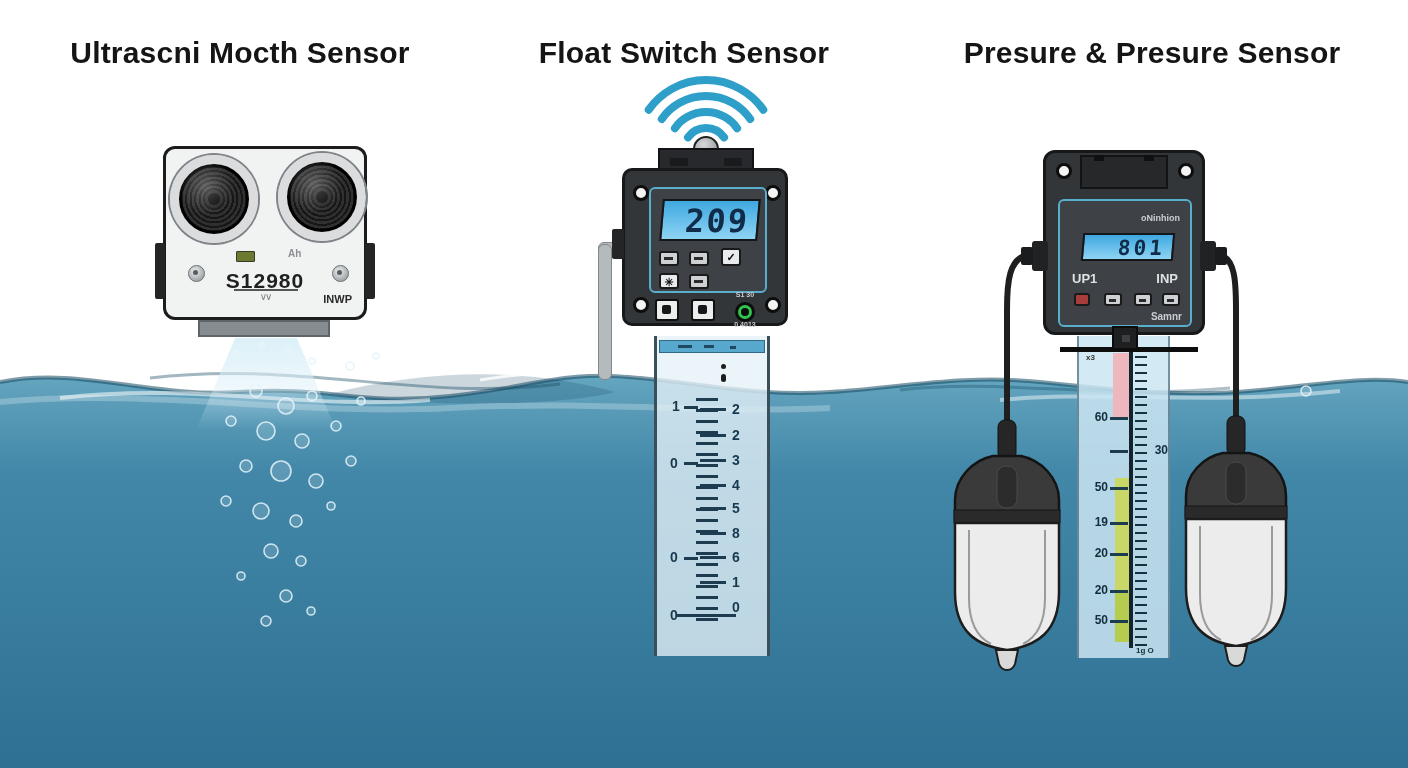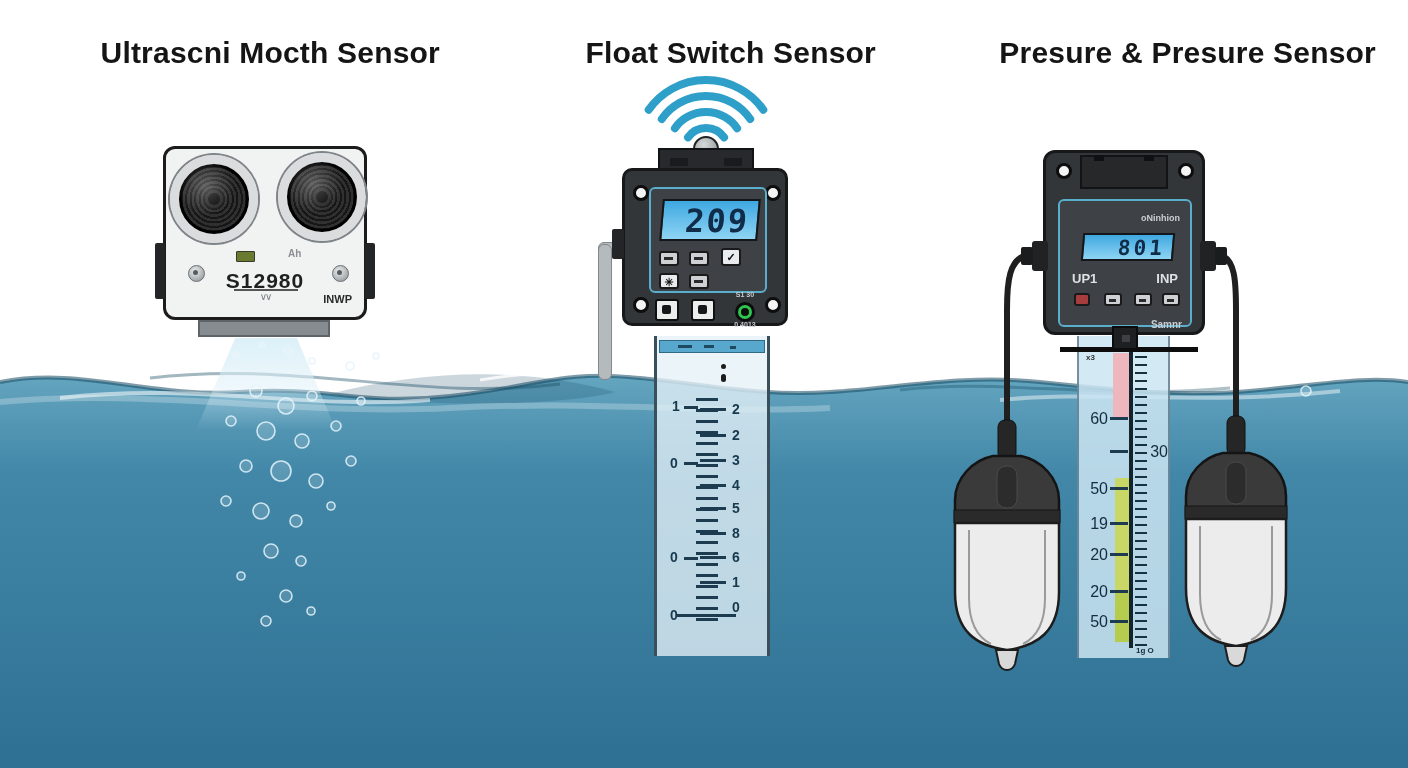--- a/index.html
+++ b/index.html
@@ -53,22 +53,22 @@
   .tube{position:absolute;left:654px;top:336px;width:116px;height:320px;
         background:rgba(228,241,247,0.78);border-left:3px solid #394f5c;border-right:3px solid #394f5c;
         box-sizing:border-box;z-index:2;}
   .gauge{position:absolute;left:1077px;top:336px;width:93px;height:322px;
         background:rgba(203,229,242,0.85);border-left:2px solid rgba(40,70,90,0.55);
         border-right:2px solid rgba(40,70,90,0.55);box-sizing:border-box;z-index:2;}
   .tickcol{position:absolute;background:repeating-linear-gradient(to bottom,#1e3c50 0 3px,transparent 3px 11px);}
   .tickcol2{position:absolute;background:repeating-linear-gradient(to bottom,#16323f 0 2px,transparent 2px 8px);}
   .dash{position:absolute;height:3px;background:#1e3c50;}
   .snum{position:absolute;font-weight:700;font-size:14px;color:#17394e;z-index:3;}
-  .gnum{position:absolute;width:28px;text-align:right;font-weight:400;font-size:16px;color:#122c3c;z-index:3;}
-  .z3{z-index:3;} .z5{z-index:5;} .z6{z-index:6;text-align:right;}
+  .gnum{position:absolute;width:28px;text-align:right;font-weight:700;font-size:12px;color:#122c3c;z-index:3;}
+  .z3{z-index:3;} .z5{z-index:5;} .z6{z-index:6;}
 </style>
 </head>
 <body>
 
 <div class="scene">
 
   <svg class="abs" style="left:0;top:0;z-index:1;" width="1408" height="768" viewBox="0 0 1408 768">
     <defs>
       <linearGradient id="wg" x1="0" y1="0" x2="0" y2="1">
         <stop offset="0" stop-color="#64a5bf"></stop>
@@ -259,21 +259,21 @@
     <div class="abs" style="right:-25px;top:94px;width:12px;height:18px;background:#1a1c1e;border-radius:2px;"></div>
     <div class="panel" style="left:12px;top:46px;width:134px;height:128px;">
       <div class="tinytxt" style="right:10px;top:12px;font-size:9px;">oNinhion</div>
       <div class="lcd" style="left:22px;top:32px;width:92px;height:28px;font-size:21px;line-height:26px;padding-right:7px;letter-spacing:3px;">801</div>
       <div class="abs" style="left:12px;top:70px;font-size:13px;font-weight:700;color:#dde1e4;">UP1</div>
       <div class="abs" style="right:12px;top:70px;font-size:13px;font-weight:700;color:#dde1e4;">INP</div>
       <div class="pbtn noline" style="left:14px;top:92px;width:16px;height:13px;background:#a63c3c;"></div>
       <div class="pbtn" style="left:44px;top:92px;width:18px;height:13px;"></div>
       <div class="pbtn" style="left:74px;top:92px;width:18px;height:13px;"></div>
       <div class="pbtn" style="left:102px;top:92px;width:18px;height:13px;"></div>
-      <div class="tinytxt" style="right:8px;top:110px;font-size:10px;margin-top:8px;">Samnr</div>
+      <div class="tinytxt" style="right:8px;top:110px;font-size:10px;">Samnr</div>
     </div>
   </div>
   <div class="abs z5" style="left:1112px;top:326px;width:26px;height:24px;background:#1d1f21;border:2px solid #0c0c0c;box-sizing:border-box;">
     <div class="abs" style="left:8px;top:7px;width:8px;height:7px;background:#3c4043;"></div>
   </div>
 
   <div class="gauge"></div>
   <div class="abs z3" style="left:1060px;top:347px;width:138px;height:5px;background:#0d0d0d;"></div>
   <div class="abs z3" style="left:1116px;top:335px;font-size:8px;font-weight:700;color:#222;">up</div>
   <div class="abs z3" style="left:1086px;top:353px;font-size:8px;font-weight:700;color:#333;">x3</div>

